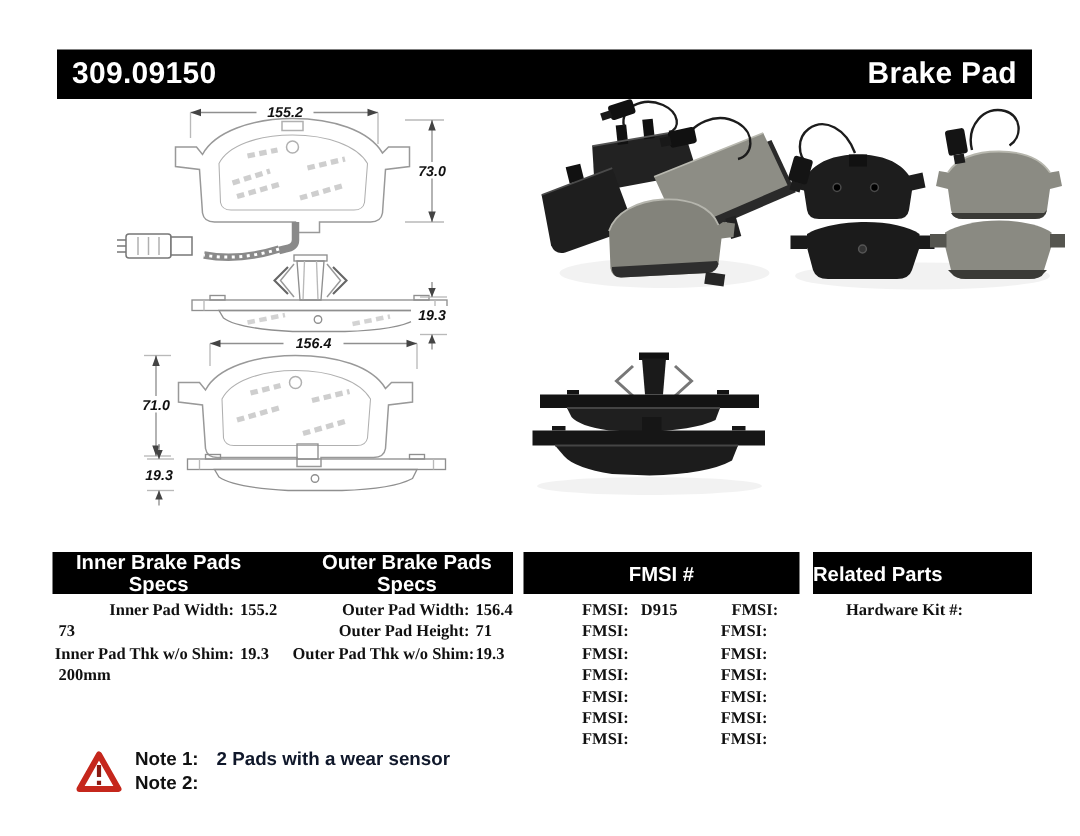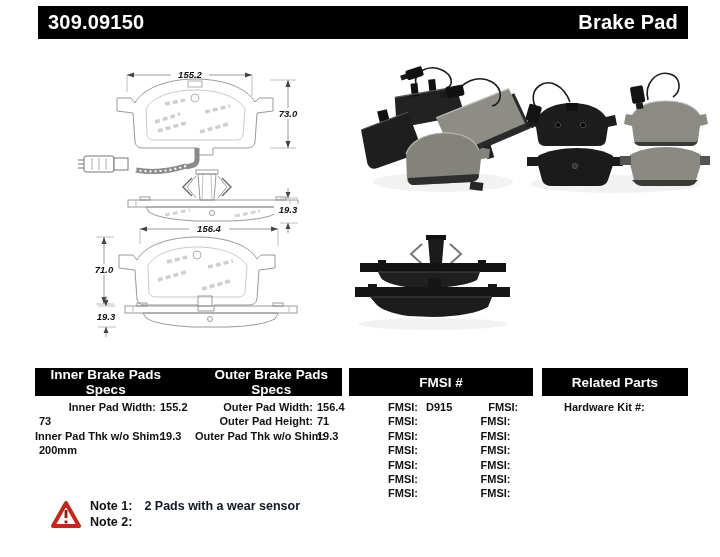--- a/index.html
+++ b/index.html
@@ -1,36 +1,36 @@
 <!DOCTYPE html>
 <html><head>
 <meta charset="utf-8">
 <style>
   html,body{margin:0;padding:0;}
   body{width:720px;height:557px;background:#ffffff;position:relative;overflow:hidden;
        font-family:"Liberation Sans", sans-serif;-webkit-font-smoothing:antialiased;}
   .abs{position:absolute;}
 
   
-  #hdr{left:38px;top:6px;width:650px;height:33px;background:#000;color:#fff;
+  #hdr{left:38px;top:33px;width:650px;height:33px;background:#000;color:#fff;
        display:flex;align-items:center;justify-content:space-between;
        font-size:20px;font-weight:bold;letter-spacing:.2px;}
   #hdr .pn{padding-left:10px;}
   #hdr .pt{padding-right:10px;}
 
   
   .thead{top:368px;height:28px;background:#000;color:#fff;display:flex;
          align-items:center;font-size:13.5px;font-weight:bold;}
   .th1{left:35px;width:307px;gap:24px;}
   .th1 div{width:50%;text-align:center;}
   .th2{left:349px;width:184px;justify-content:center;}
-  .th3{left:542px;width:146px;justify-content:center;}
+  .th3{left:542px;width:146px;justify-content:flex-start;}
 
   
-  .rows{top:400px;font-size:11px;font-weight:bold;color:#111;}
+  .rows{top:400px;font-size:11px;font-weight:bold;color:#111;font-family:Liberation Serif, serif;}
   .rows .row{display:flex;height:14.4px;line-height:14.4px;white-space:nowrap;}
   .inner-rows{left:35px;width:180px;}
   .inner-rows .lbl{width:121px;text-align:right;}
   .outer-rows{left:195px;width:170px;}
   .outer-rows .lbl{width:118px;text-align:right;}
   .val{margin-left:4px;}
   .fmsi-rows{left:352px;width:185px;}
   .fmsi-rows .fcol{width:95px;display:flex;margin-left:36px;}
   .fmsi-rows .fval{margin-left:8px;}
   .related-rows{left:545px;width:150px;padding-left:19px;}

